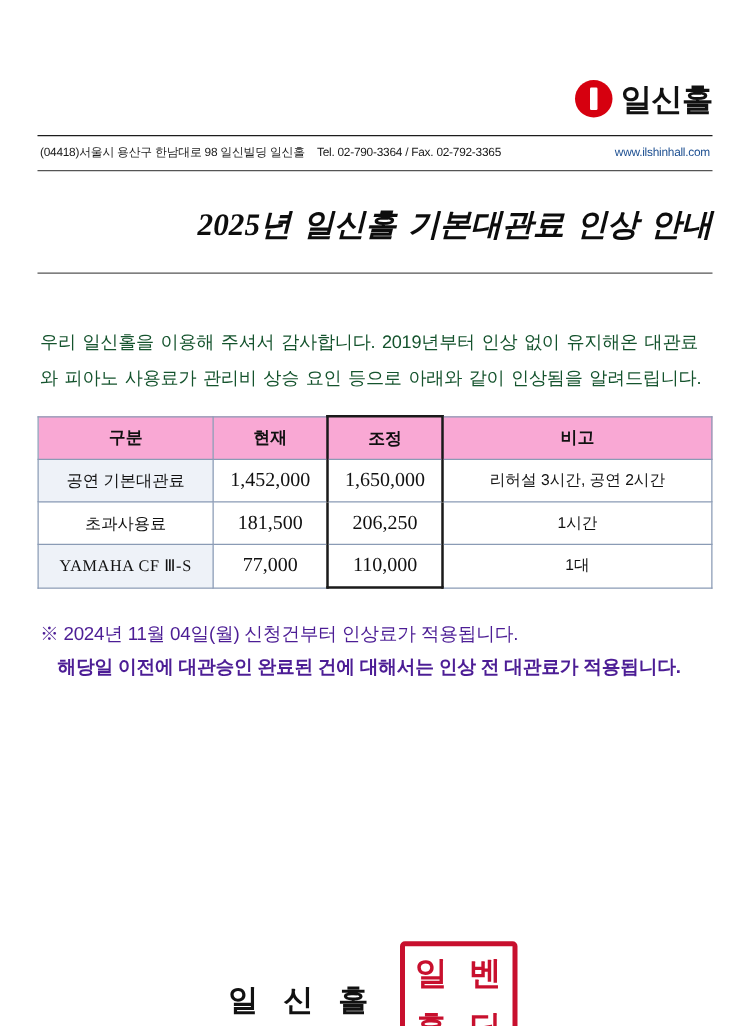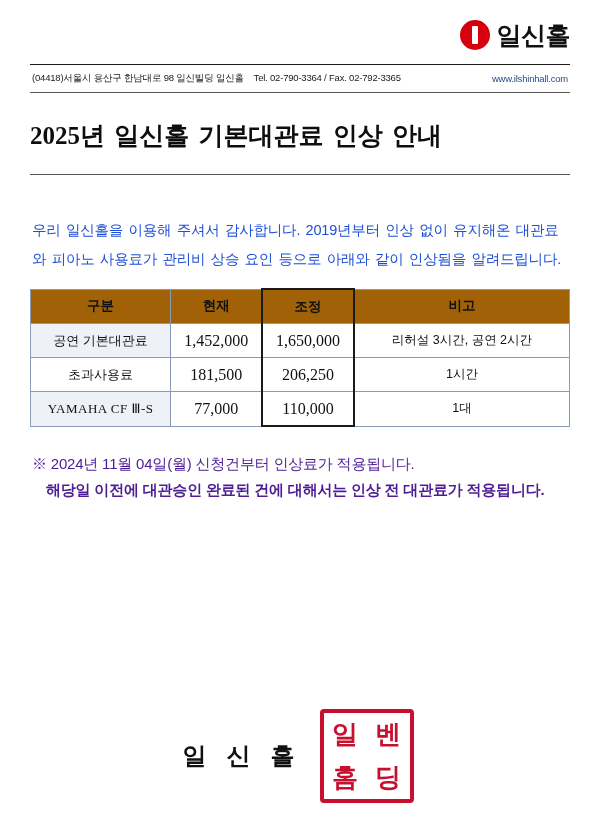--- a/index.html
+++ b/index.html
@@ -23,20 +23,21 @@
     padding: 0 30px;
   }
 
   
   .header {
     height: 58px;
     display: flex;
     align-items: center;
     justify-content: flex-end;
     padding-top: 6px;
+    margin-top: 44px;
   }
   .brand {
     display: flex;
     align-items: center;
     gap: 7px;
   }
   .brand-mark {
     width: 30px;
     height: 30px;
     border-radius: 50%;
@@ -87,39 +88,40 @@
     white-space: nowrap;
   }
   .contact-url {
     color: #1d4f91;
     white-space: nowrap;
   }
 
   
   .title-zone {
     padding: 26px 0 22px 0;
-    text-align: left;
+    text-align: right;
+    font-style: italic;
   }
   .doc-title {
     font-family: "Liberation Serif", serif;
     font-size: 25px;
     font-weight: bold;
     letter-spacing: 0px;
     color: #0d0d0d;
     word-spacing: 3px;
   }
 
   
   .body-zone {
     padding: 26px 2px 0 2px;
   }
   .para {
     font-size: 14.5px;
     line-height: 29px;
-    color: #1d4ed8;
+    color: #14532d;
     letter-spacing: -0.2px;
     word-spacing: 1.5px;
   }
 
   
   .vat-note {
     text-align: right;
     font-size: 11.5px;
     color: #111111;
     padding: 26px 6px 6px 0;
@@ -132,21 +134,21 @@
   }
   table.fee th, table.fee td {
     border: 1px solid #8a9bb5;
     height: 33px;
     text-align: center;
     padding: 0 4px;
     color: #111111;
     font-weight: normal;
   }
   table.fee thead th {
-    background: #a16207;
+    background: #f9a8d4;
     font-weight: bold;
     font-size: 13.5px;
   }
   table.fee tbody tr:nth-child(odd) td.label-cell {
     background: #eef2f8;
   }
   td.label-cell, th.label-cell {
     font-size: 13px;
   }
   td.num {

